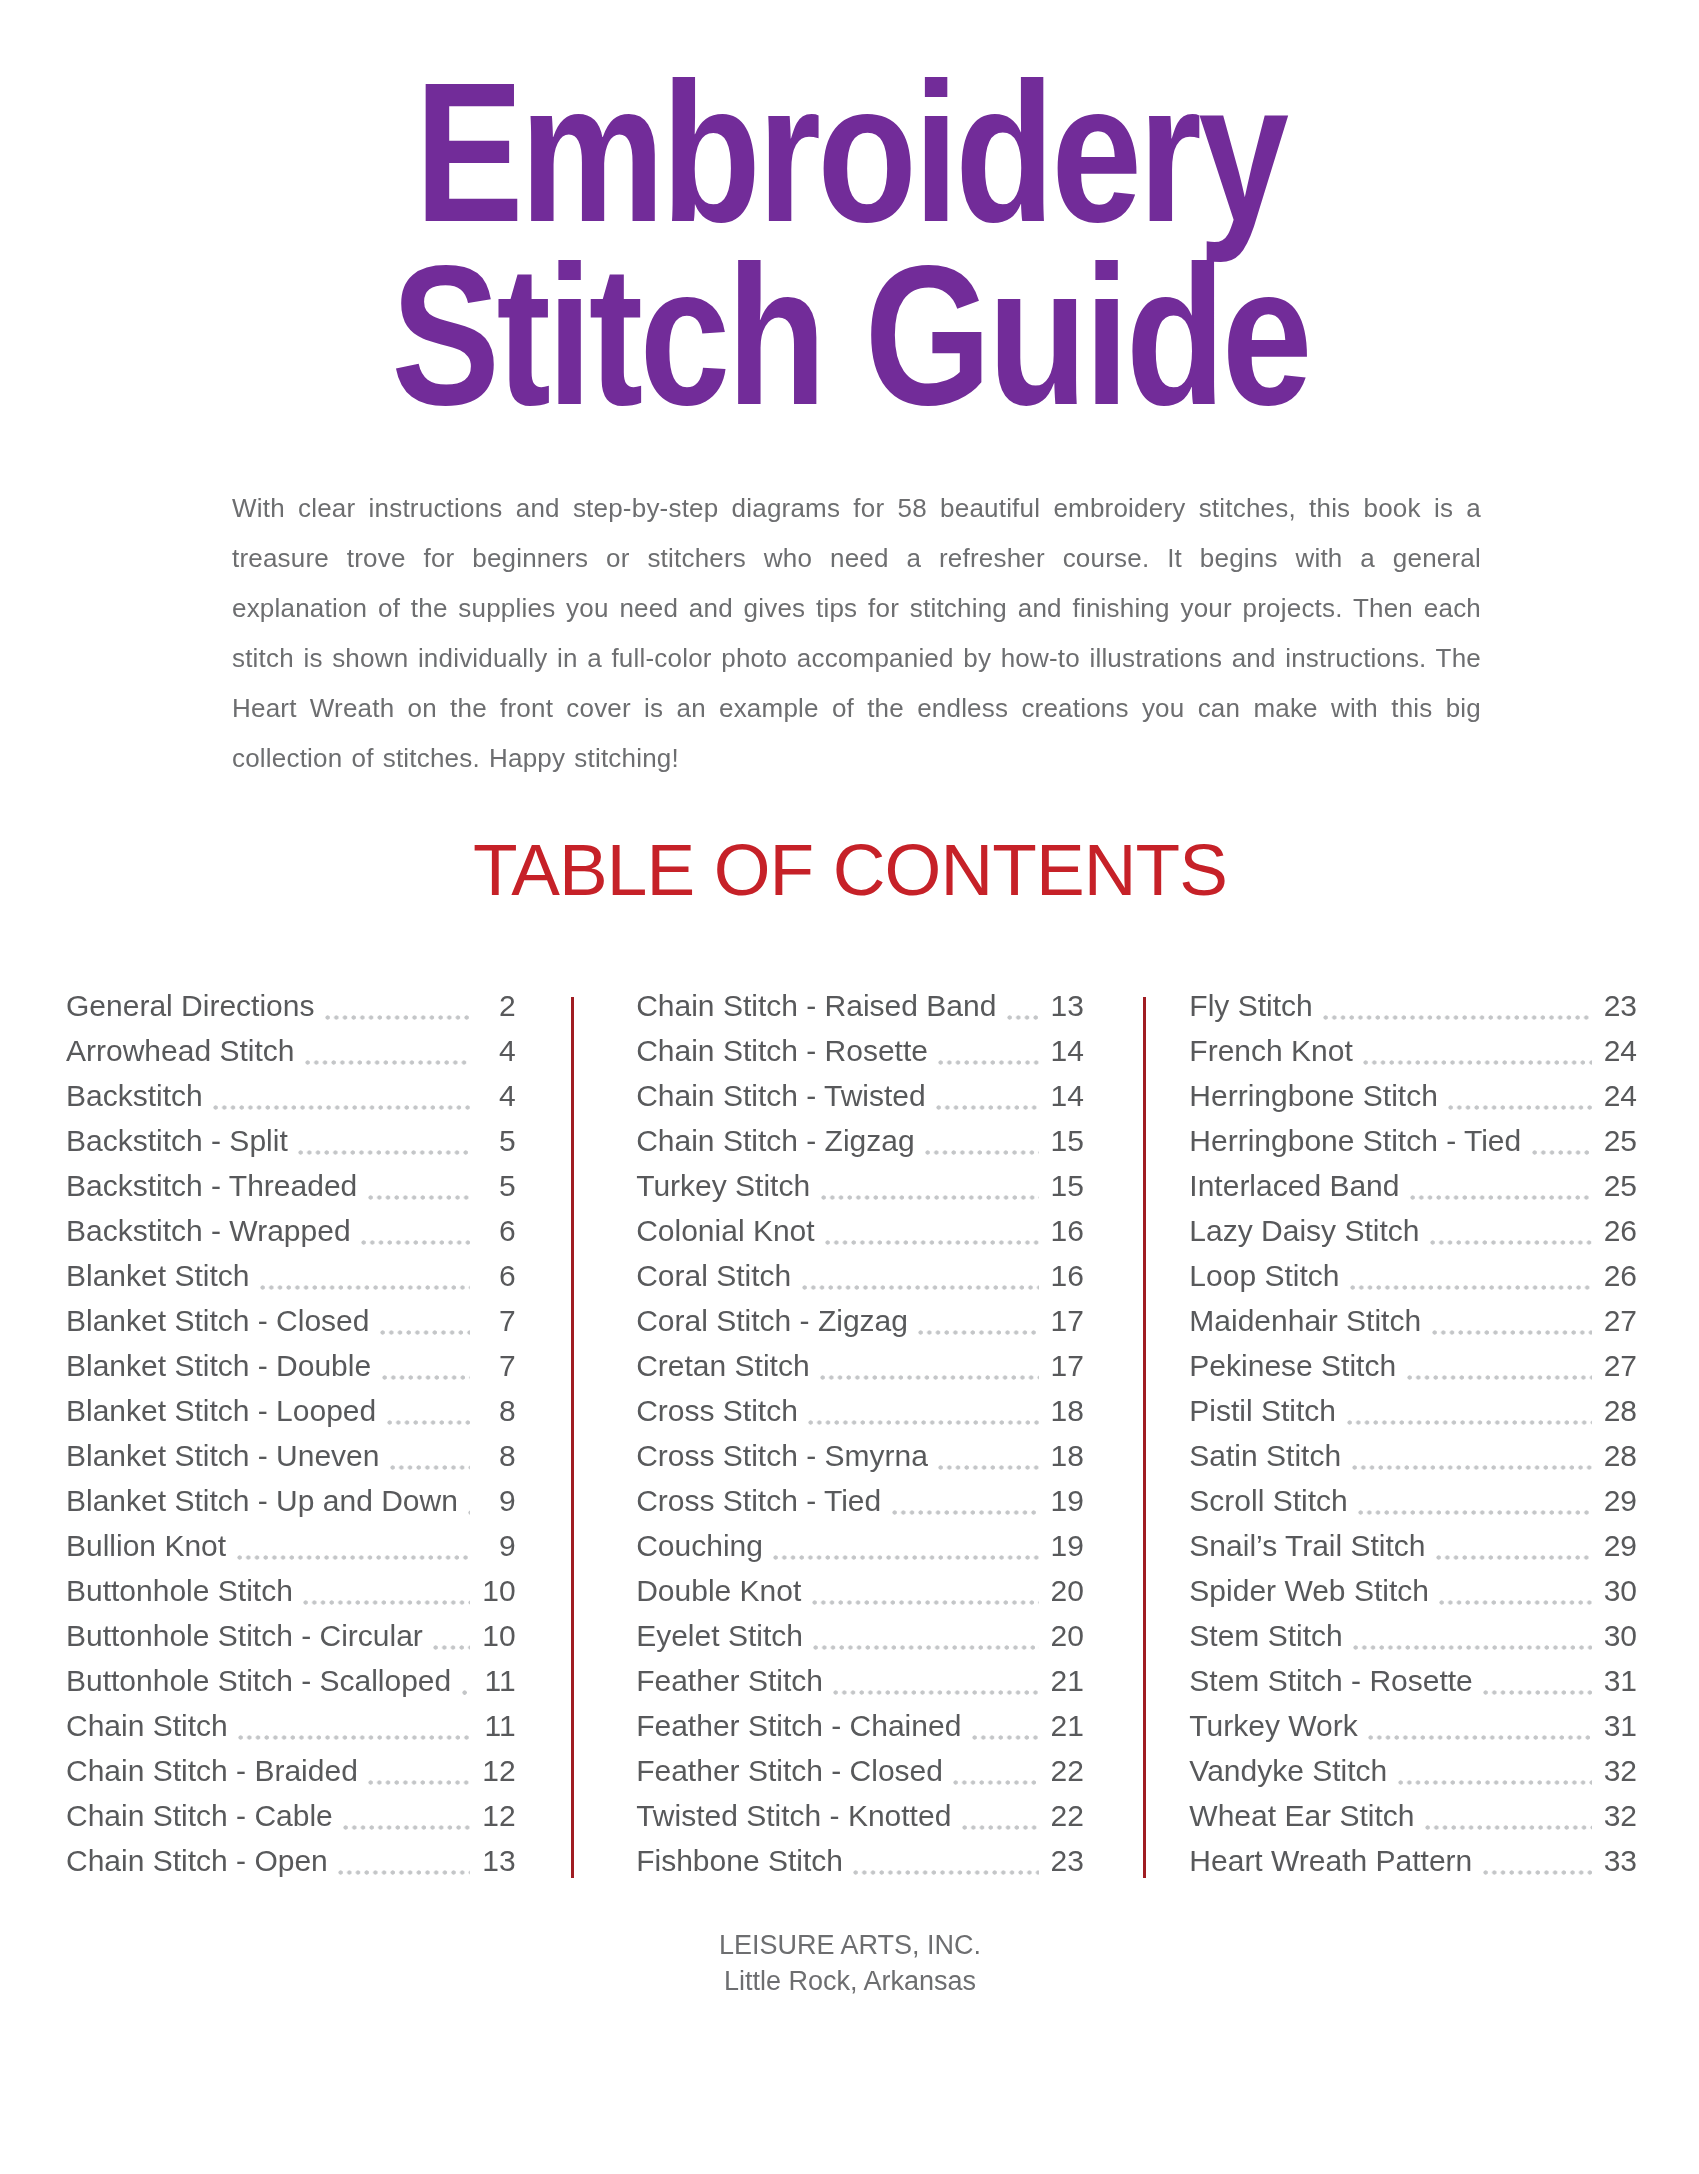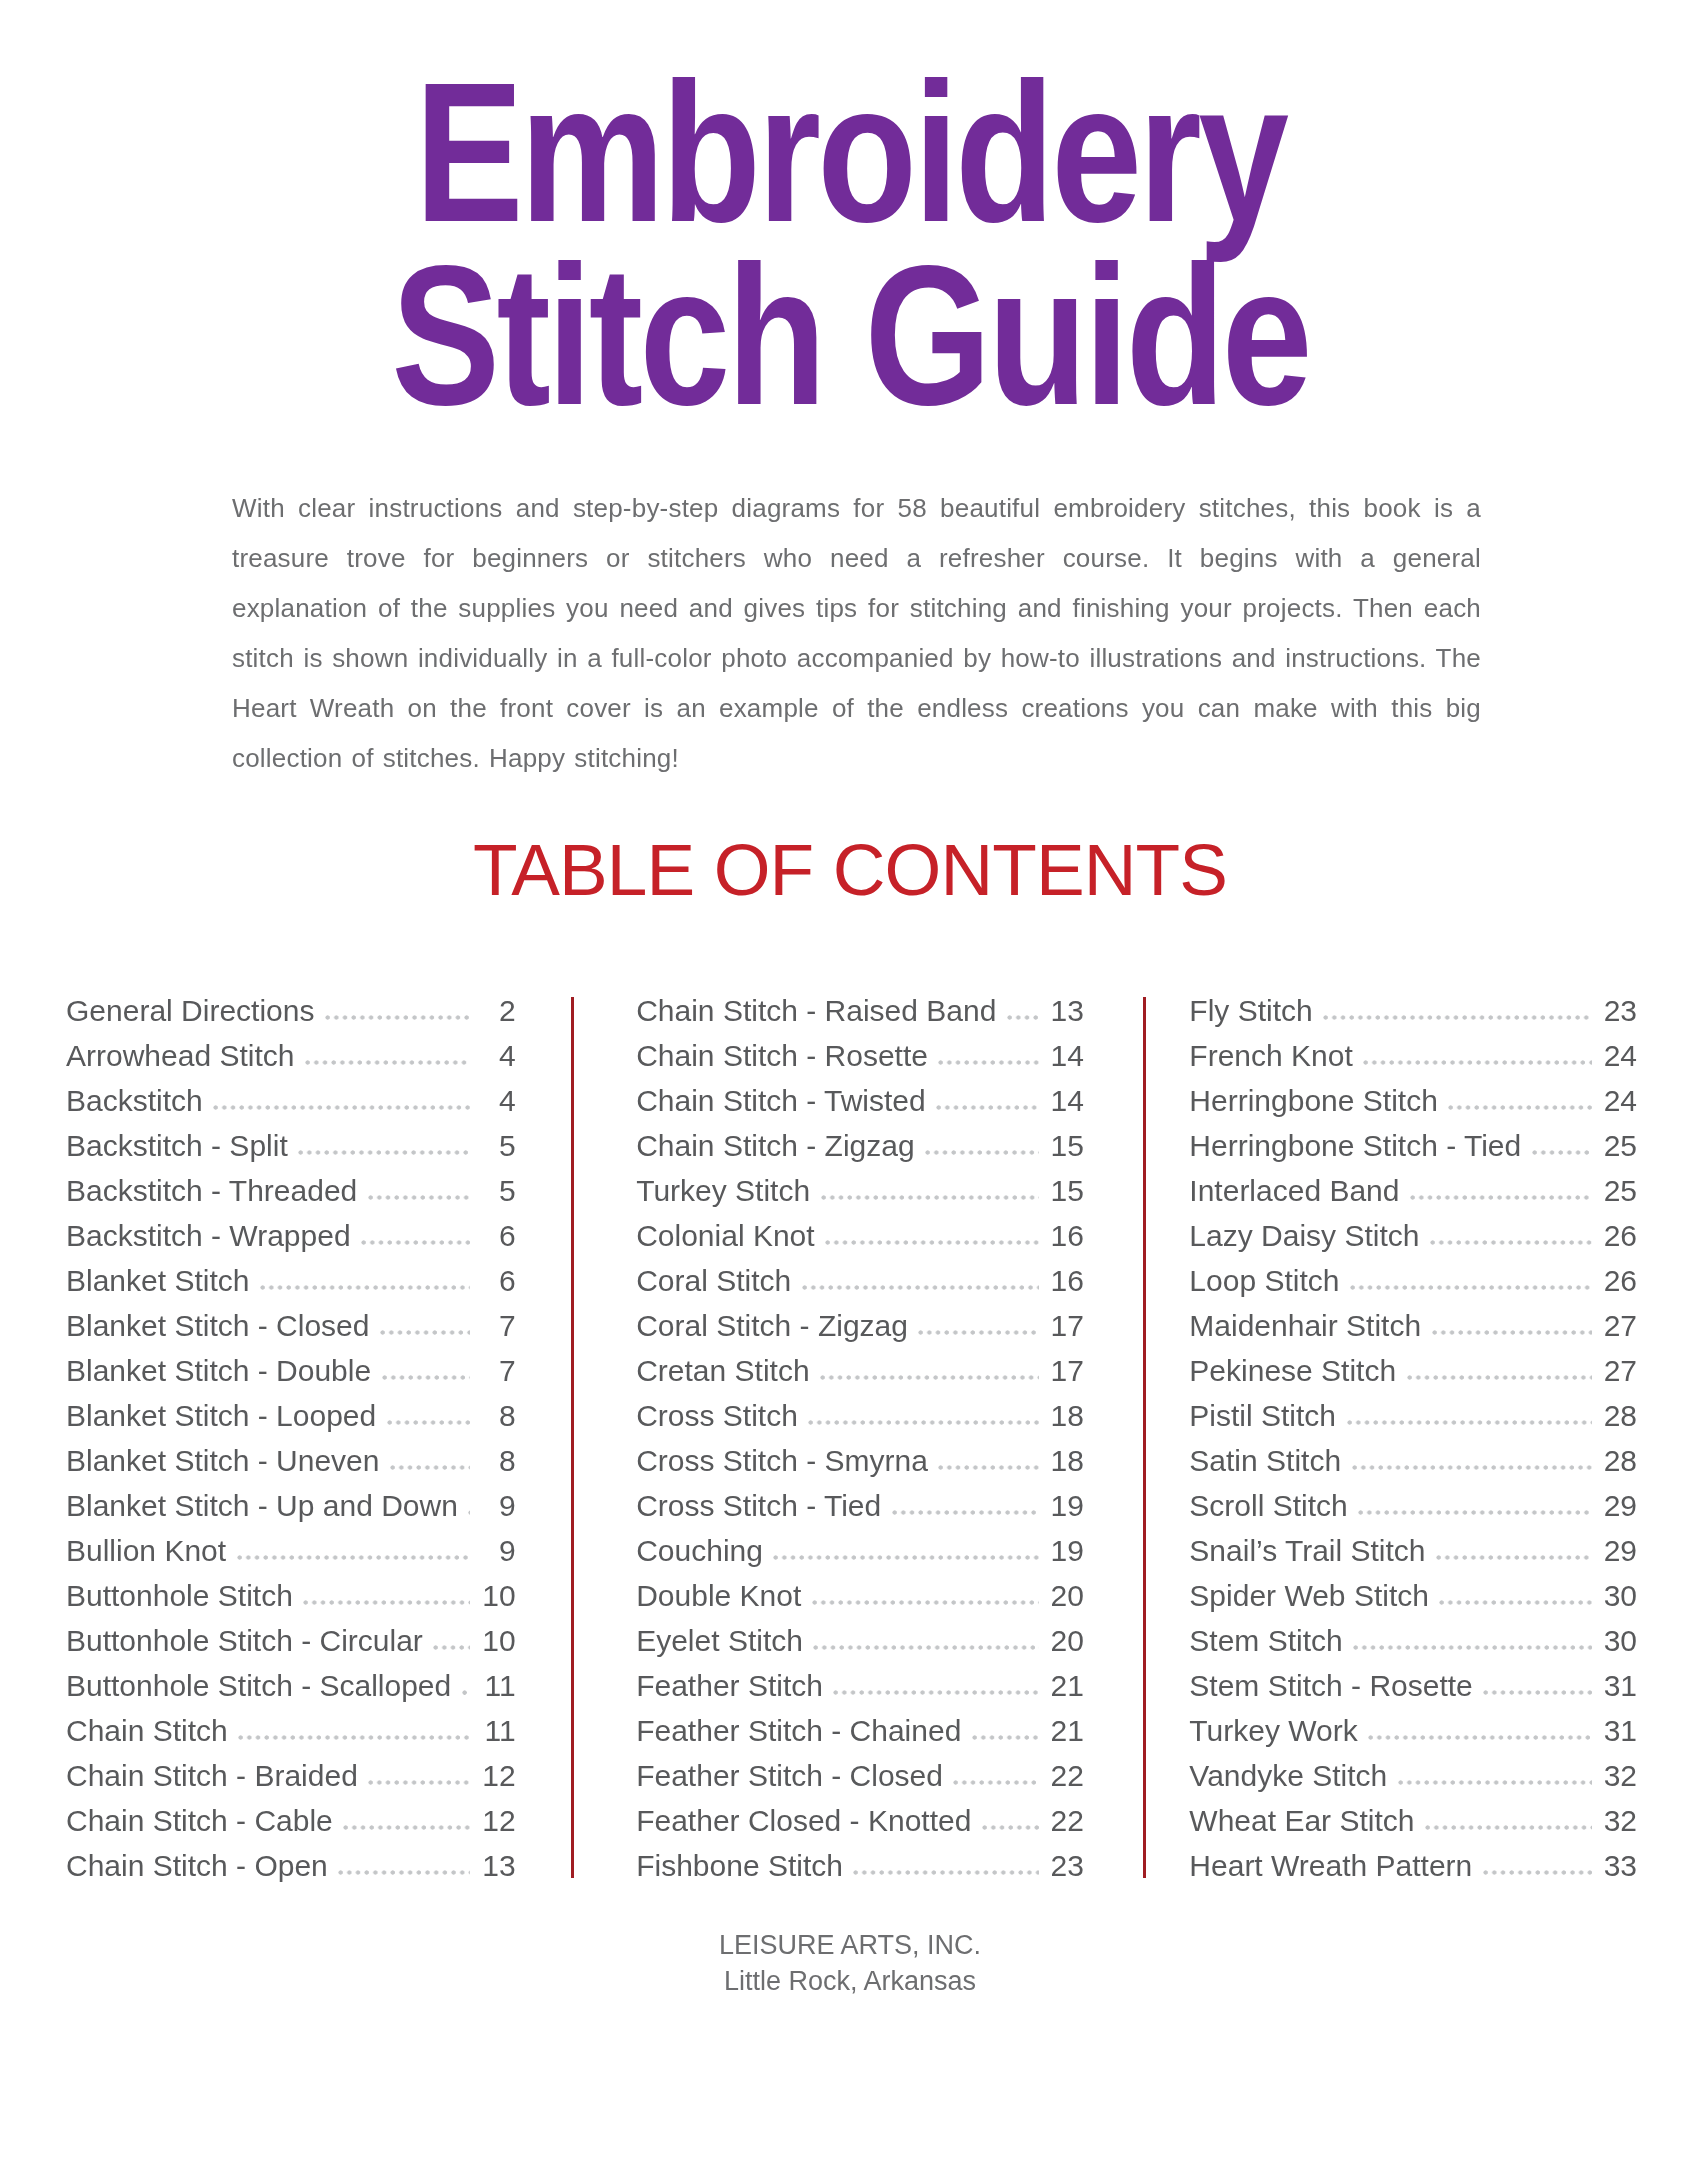--- a/index.html
+++ b/index.html
@@ -58,21 +58,21 @@
   .toc-col.c2{width:448px;margin-left:62px;margin-right:59px;}
   .toc-col.c3{width:448px;margin-left:43px;}
   .toc-divider{
     width:3.5px;
     background:var(--divider-red);
     margin-top:14px;
     margin-bottom:5.2px;
   }
   .toc-row{
     display:flex;
-    align-items:flex-end;
+    align-items:center;
     height:45px;
     white-space:nowrap;
   }
   .toc-label{flex:0 0 auto;}
   .toc-dots{
     flex:1 1 auto;
     align-self:flex-end;
     height:5.2px;
     margin:0 5.2px 7.9px 10.5px;
     background-image:radial-gradient(circle at 2.6px 2.6px, var(--dots) 1.9px, transparent 2.5px);
@@ -289,21 +289,21 @@
         <span class="toc-label">Feather Stitch - Chained</span>
         <span class="toc-dots"></span>
         <span class="toc-page">21</span>
       </div>
       <div class="toc-row">
         <span class="toc-label">Feather Stitch - Closed</span>
         <span class="toc-dots"></span>
         <span class="toc-page">22</span>
       </div>
       <div class="toc-row">
-        <span class="toc-label">Feather Closed - Knotted</span>
+        <span class="toc-label">Twisted Stitch - Knotted</span>
         <span class="toc-dots"></span>
         <span class="toc-page">22</span>
       </div>
       <div class="toc-row">
         <span class="toc-label">Fishbone Stitch</span>
         <span class="toc-dots"></span>
         <span class="toc-page">23</span>
       </div>
     </div>
   <div class="toc-divider"></div>

